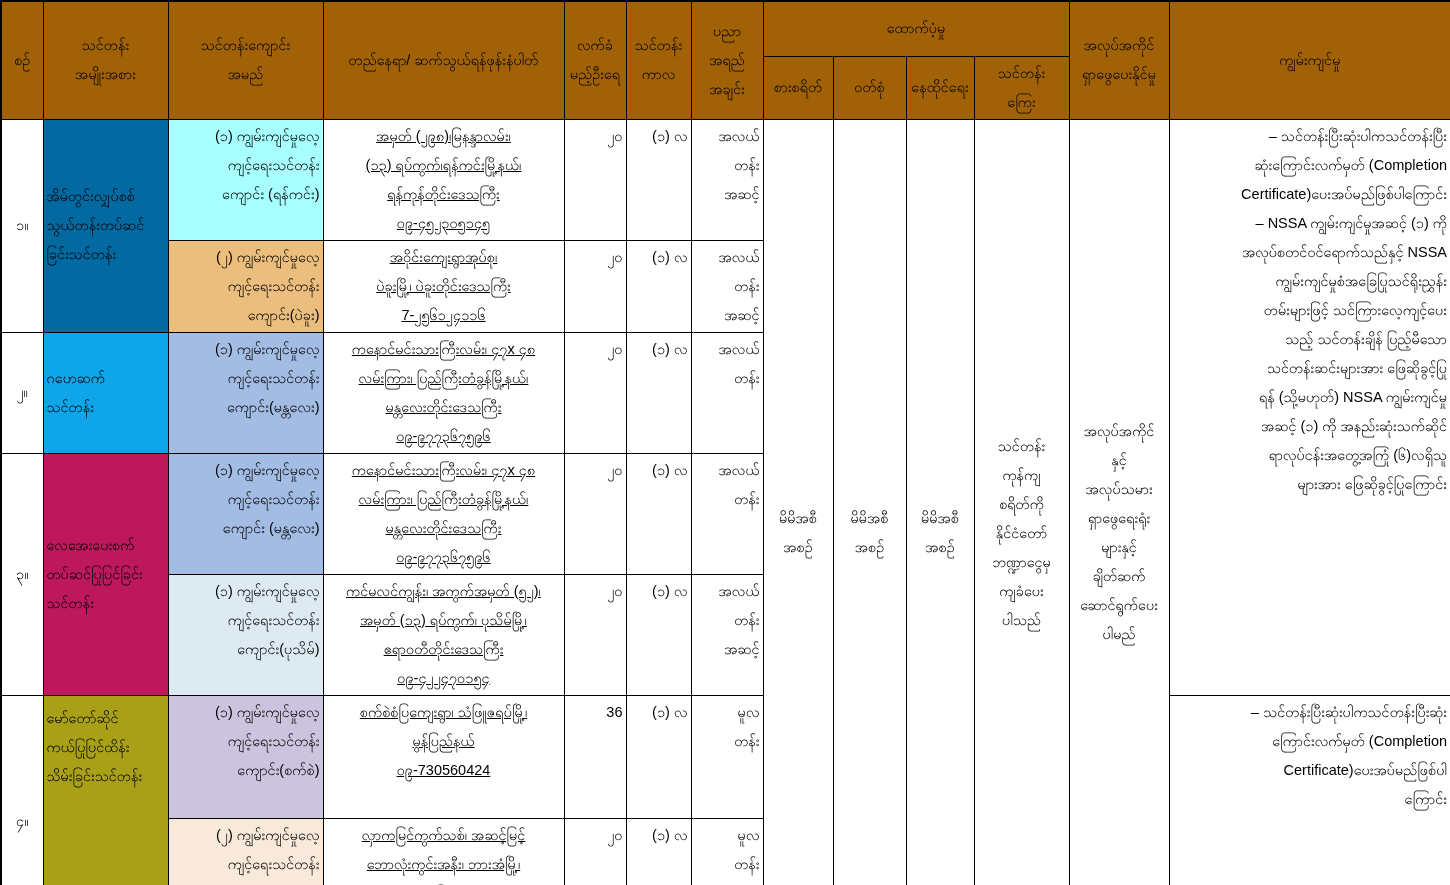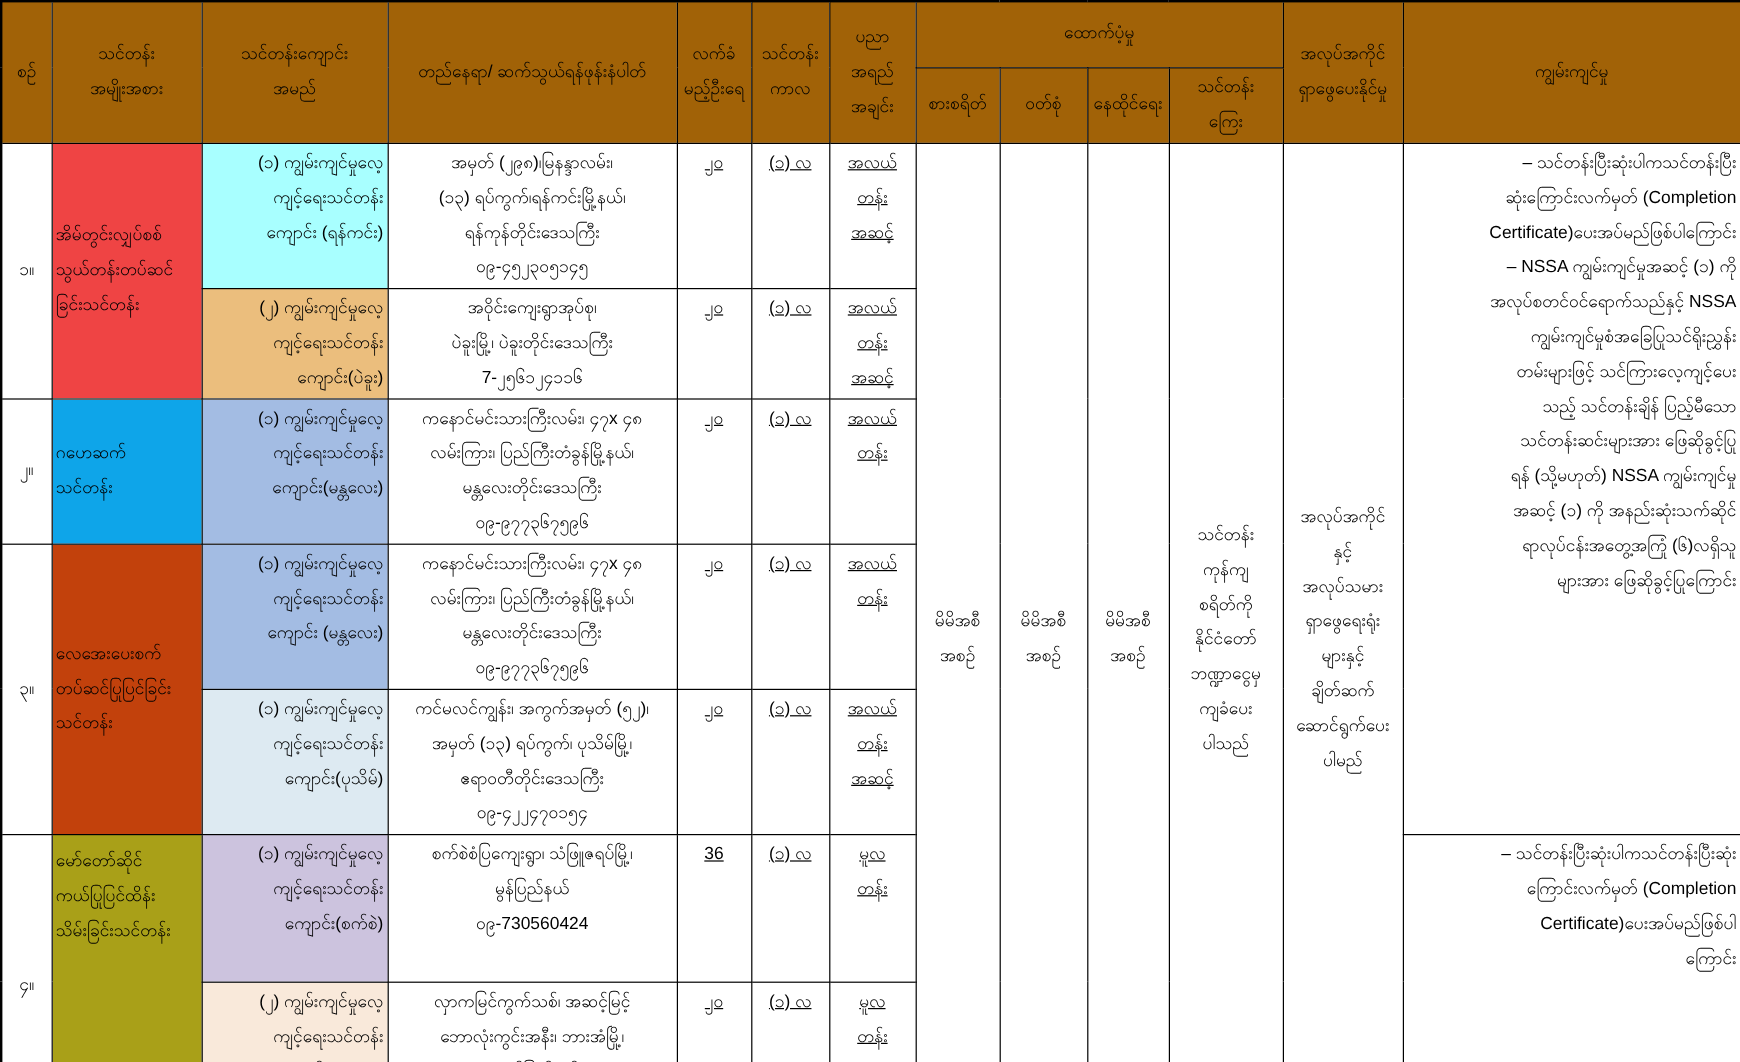--- a/index.html
+++ b/index.html
@@ -55,27 +55,27 @@
     text-align: right;
     vertical-align: top;
     padding-top: 8px;
     font-size: 15px;
   }
   td.c-loc {
     text-align: center;
     vertical-align: top;
     padding-top: 6px;
     font-size: 15px;
+    text-decoration: underline;
   }
   td.c-mid {
-    text-align: center;
+    text-align: right;
     vertical-align: top;
     padding-top: 8px;
     font-size: 15px;
-    text-decoration: underline;
   }
   td.c-support {
     text-align: center;
     vertical-align: middle;
     font-size: 15px;
   }
   td.c-skill {
     text-align: right;
     vertical-align: top;
     padding: 6px 8px;
@@ -128,21 +128,21 @@
     <tr style="height:48px">
       <th class="hdr">စားစရိတ်</th>
       <th class="hdr">ဝတ်စုံ</th>
       <th class="hdr">နေထိုင်ရေး</th>
       <th class="hdr">သင်တန်း
 ကြေး</th>
     </tr>
 
     <tr style="height:115px">
       <td class="c-no" rowspan="2">၁။</td>
-      <td class="c-type type-light" rowspan="2" style="background-color: #ef4444;">အိမ်တွင်းလျှပ်စစ်
+      <td class="c-type type-light" rowspan="2" style="background-color: #0369a1;">အိမ်တွင်းလျှပ်စစ်
 သွယ်တန်းတပ်ဆင်
 ခြင်းသင်တန်း</td>
       <td class="c-school" style="background-color: rgb(168, 255, 255);">(၁) ကျွမ်းကျင်မှုလေ့
 ကျင့်ရေးသင်တန်း
 ကျောင်း (ရန်ကင်း)</td>
       <td class="c-loc">အမှတ် (၂၉၈)၊မြနန္ဒာလမ်း၊
 (၁၃) ရပ်ကွက်၊ရန်ကင်းမြို့နယ်၊
 ရန်ကုန်တိုင်းဒေသကြီး
 ၀၉-၄၅၂၃၀၅၁၄၅</td>
       <td class="c-mid">၂၀</td>
@@ -212,21 +212,21 @@
 မန္တလေးတိုင်းဒေသကြီး
 ၀၉-၉၇၇၃၆၇၅၉၆</td>
       <td class="c-mid">၂၀</td>
       <td class="c-mid">(၁) လ</td>
       <td class="c-mid">အလယ်
 တန်း</td>
     </tr>
 
     <tr style="height:106px">
       <td class="c-no" rowspan="2">၃။</td>
-      <td class="c-type type-light" rowspan="2" style="background-color: #c2410c;">လေအေးပေးစက်
+      <td class="c-type type-light" rowspan="2" style="background-color: #be185d;">လေအေးပေးစက်
 တပ်ဆင်ပြုပြင်ခြင်း
 သင်တန်း</td>
       <td class="c-school" style="background-color: rgb(163, 188, 227);">(၁) ကျွမ်းကျင်မှုလေ့
 ကျင့်ရေးသင်တန်း
 ကျောင်း (မန္တလေး)</td>
       <td class="c-loc">ကနောင်မင်းသားကြီးလမ်း၊ ၄၇x ၄၈
 လမ်းကြား၊ ပြည်ကြီးတံခွန်မြို့နယ်၊
 မန္တလေးတိုင်းဒေသကြီး
 ၀၉-၉၇၇၃၆၇၅၉၆</td>
       <td class="c-mid">၂၀</td>

